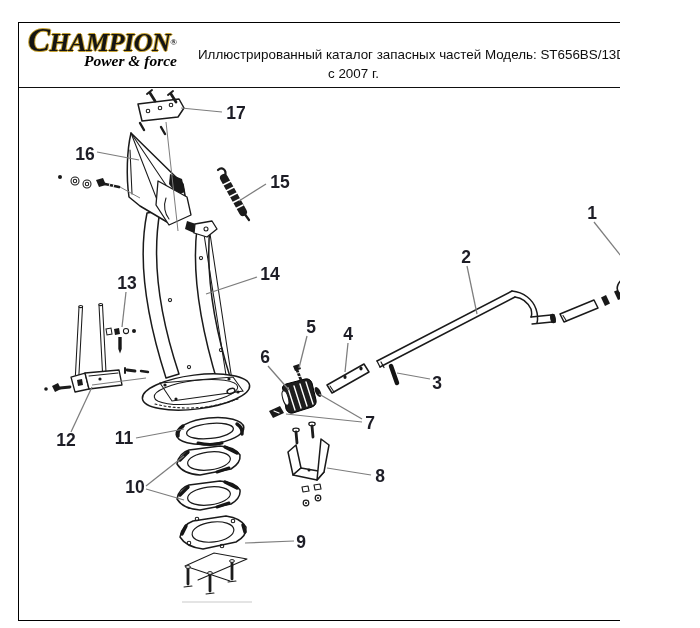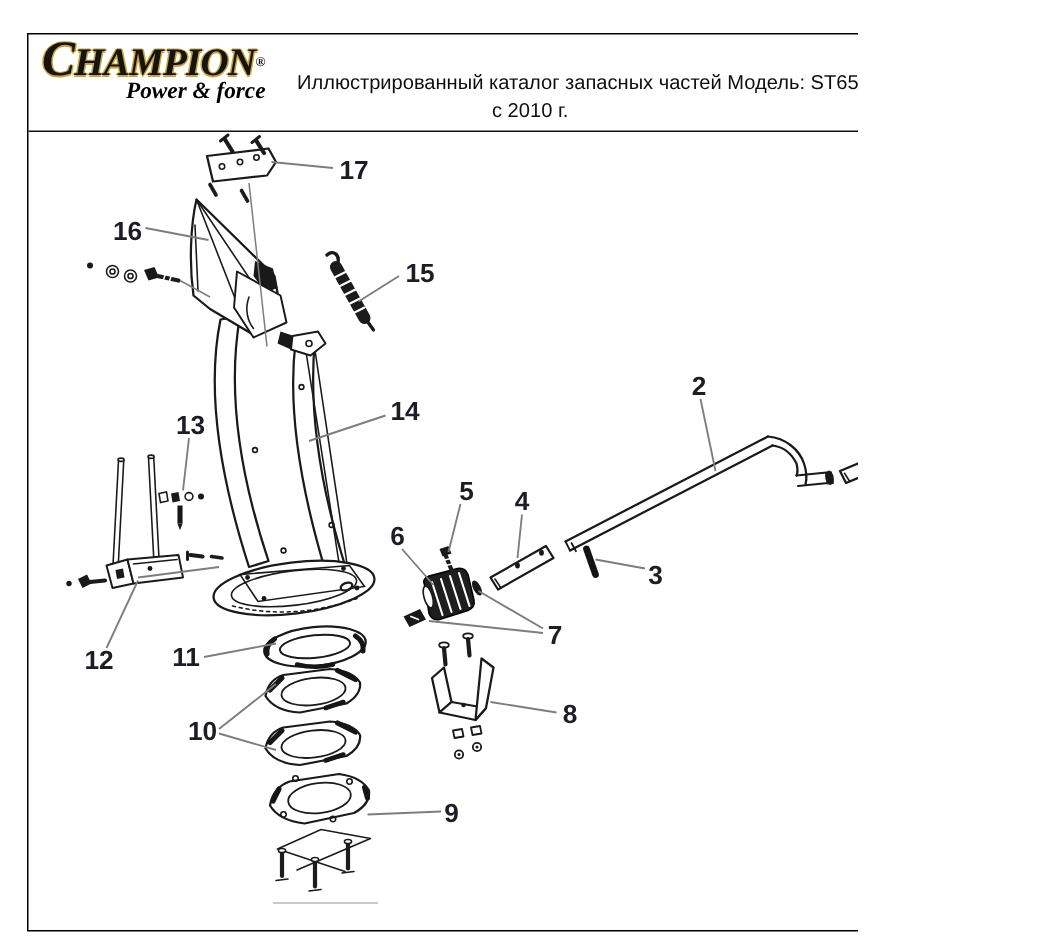--- a/index.html
+++ b/index.html
@@ -1,17 +1,17 @@
 <!DOCTYPE html>
 <html><head>
 <meta charset="utf-8">
 <style>
   html,body{margin:0;padding:0;background:#fff;}
   .page{position:relative;width:572px;height:628px;background:#fff;overflow:hidden;
-        font-family:"Liberation Sans",sans-serif;color:#111;}
+        font-family:"Liberation Sans",sans-serif;color:#111;padding-left:48px;}
   .frame{position:absolute;left:18px;top:22px;width:674px;height:597px;border:1.6px solid #000;}
   .logo{position:absolute;left:28px;top:24px;width:150px;}
   .brand{font-family:"Liberation Serif",serif;font-style:italic;font-weight:bold;color:#141414;
          letter-spacing:-0.5px;line-height:1;white-space:nowrap;
          text-shadow:1px 0 0 #c9a434,-1px 0 0 #c9a434,0 1px 0 #c9a434,0 -1px 0 #c9a434;}
   .brand-initial{font-size:33px;}
   .brand-rest{font-size:26px;}
   .brand-reg{font-size:9px;vertical-align:super;text-shadow:none;color:#141414;}
   .tagline{font-family:"Liberation Serif",serif;font-style:italic;font-weight:bold;
            font-size:15.5px;color:#000000;margin:-5px 0 0 56px;white-space:nowrap;}
@@ -34,21 +34,21 @@
 
 <div class="page">
   <div class="frame"></div>
 
   <div class="logo">
     <div class="brand"><span class="brand-initial">C</span><span class="brand-rest">HAMPION</span><span class="brand-reg">®</span></div>
     <div class="tagline">Power &amp; force</div>
   </div>
 
   <div class="title1">Иллюстрированный каталог запасных частей Модель: ST656BS/13D137(0003-F1)</div>
-  <div class="title2">с 2010 г.</div>
+  <div class="title2">с 2007 г.</div>
   <div class="hrule"></div>
 
   <svg width="700" height="628" viewBox="0 0 700 628">
 
     <g>
       <path class="fw" d="M147,213 C137,262 148,322 166,378 L179,374 C161,320 151,262 160,211 Z"></path>
       <path class="fw" d="M197,228 C191,278 203,335 218,384 L231,380 C216,333 205,278 210,226 Z"></path>
       <path class="thin" d="M203,228 L228,388 M209,227 L233,387"></path>
       <circle class="thin" cx="170" cy="300" r="1.6"></circle>
       <circle class="thin" cx="201" cy="258" r="1.6"></circle>

